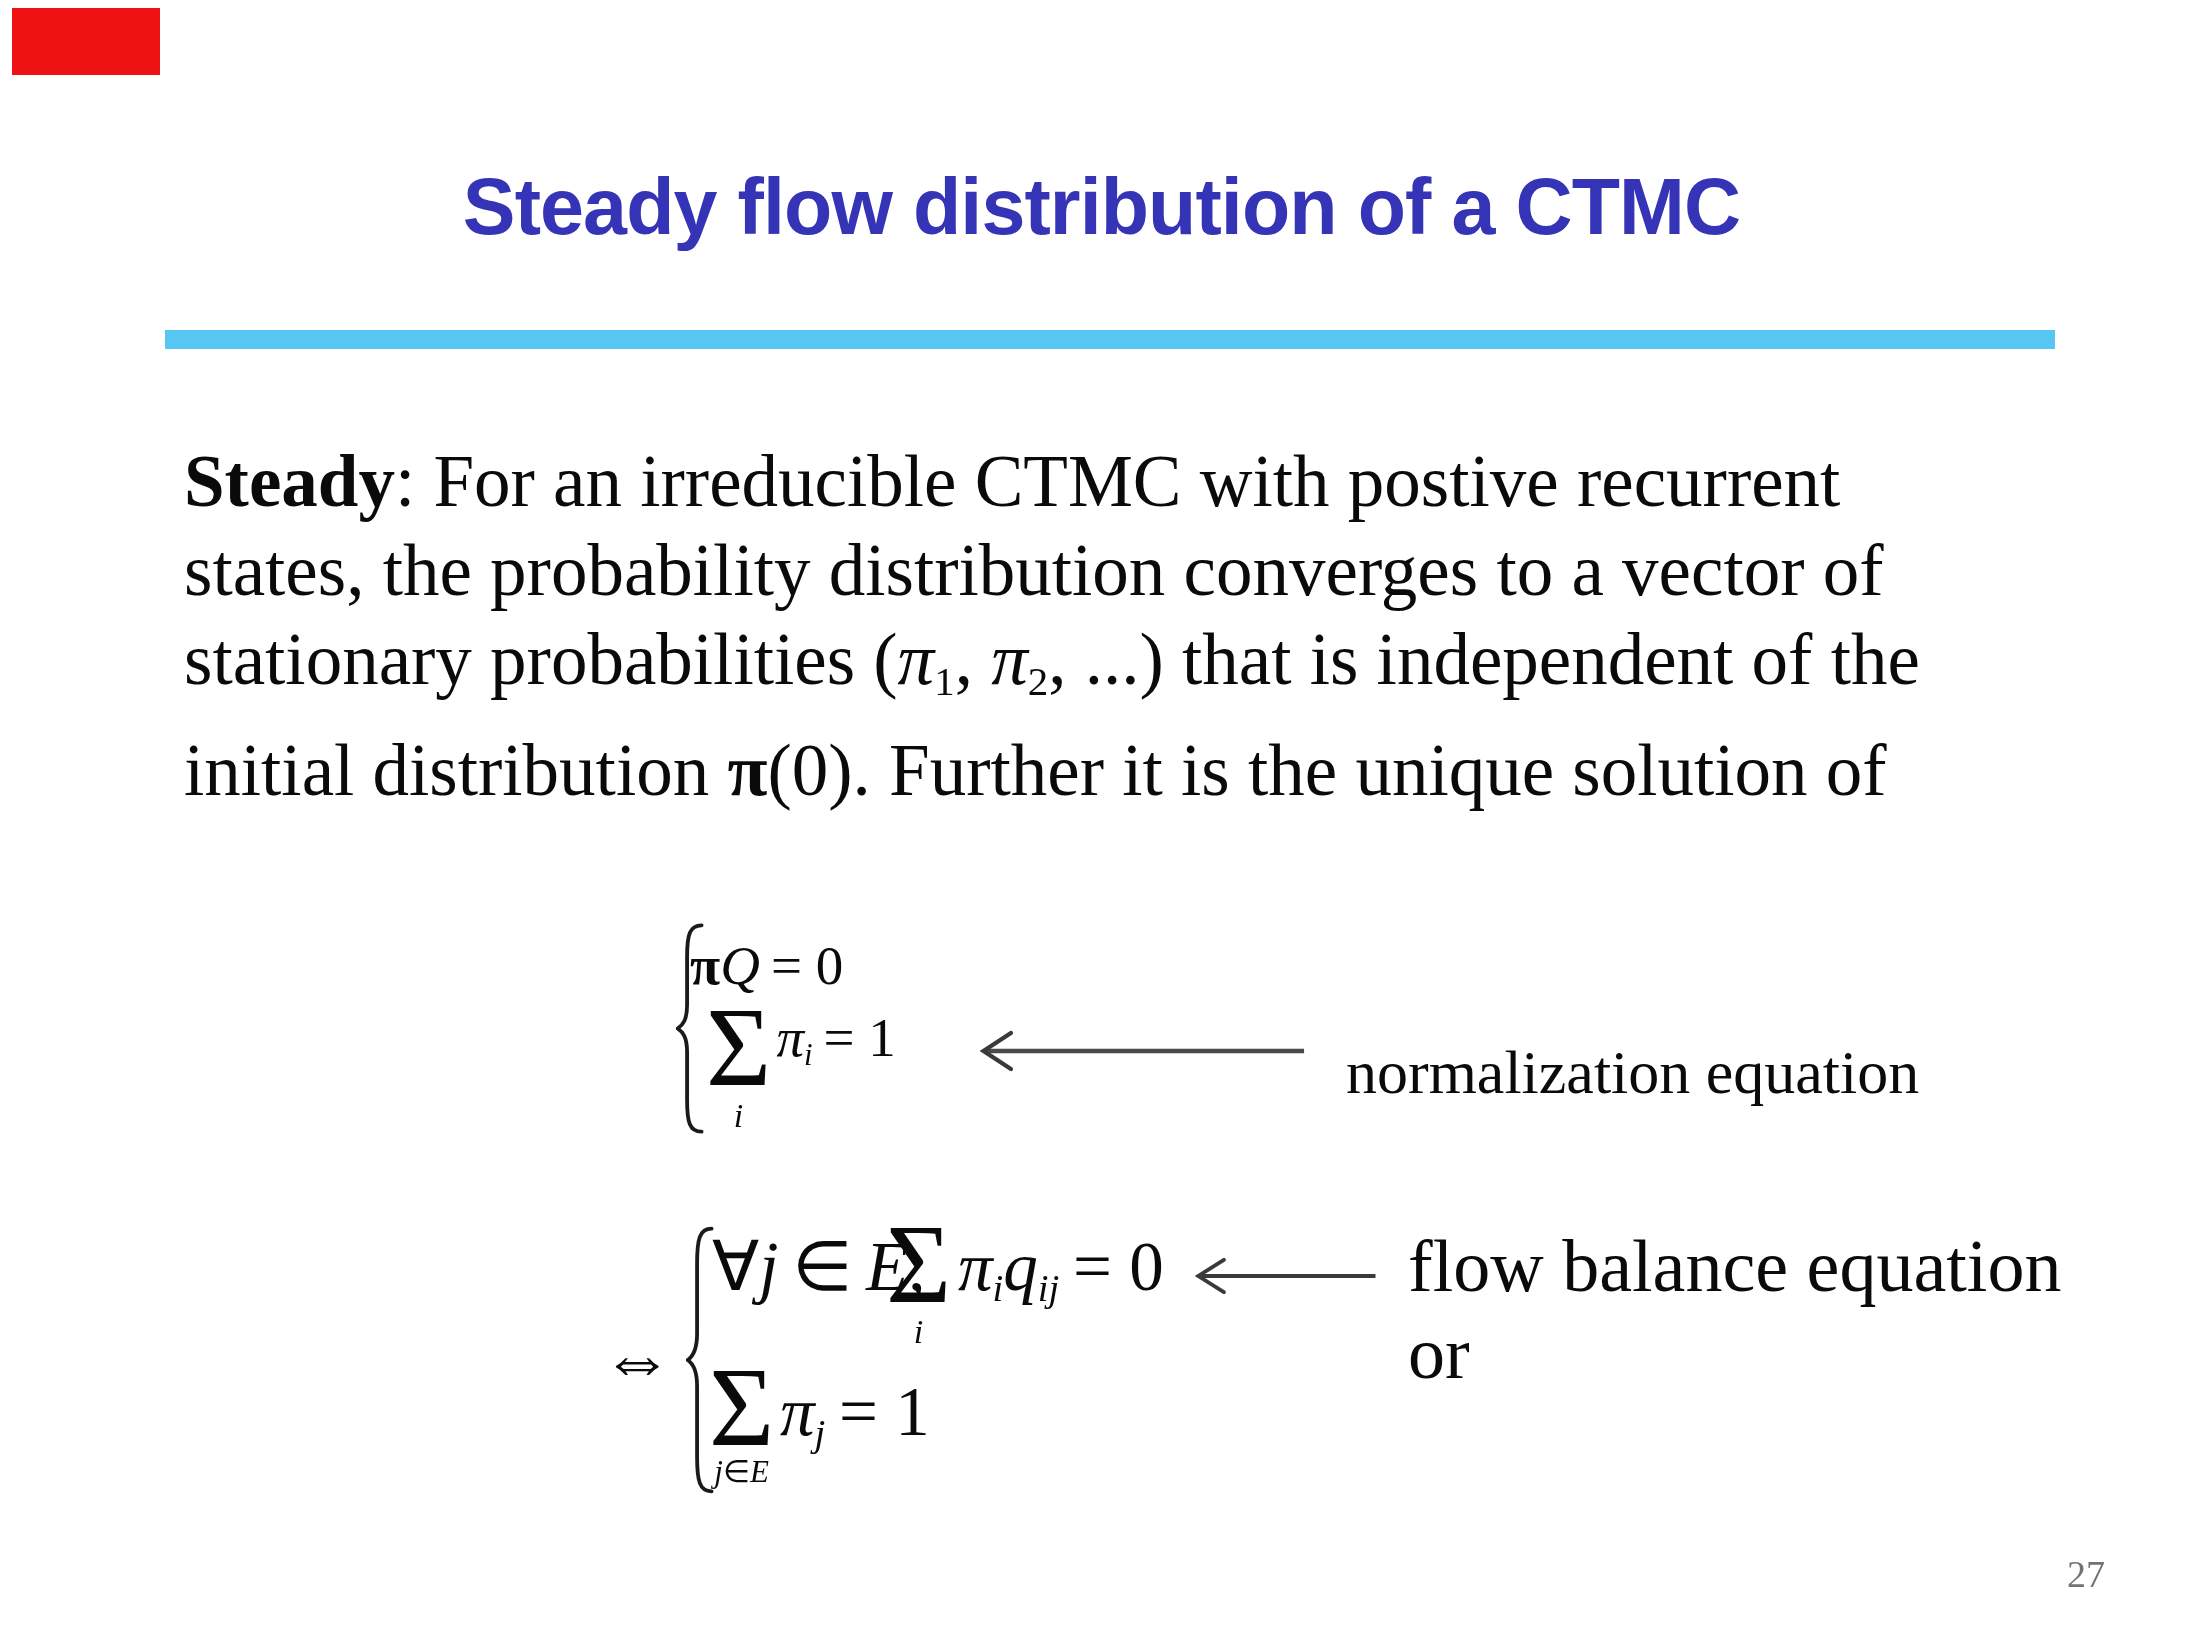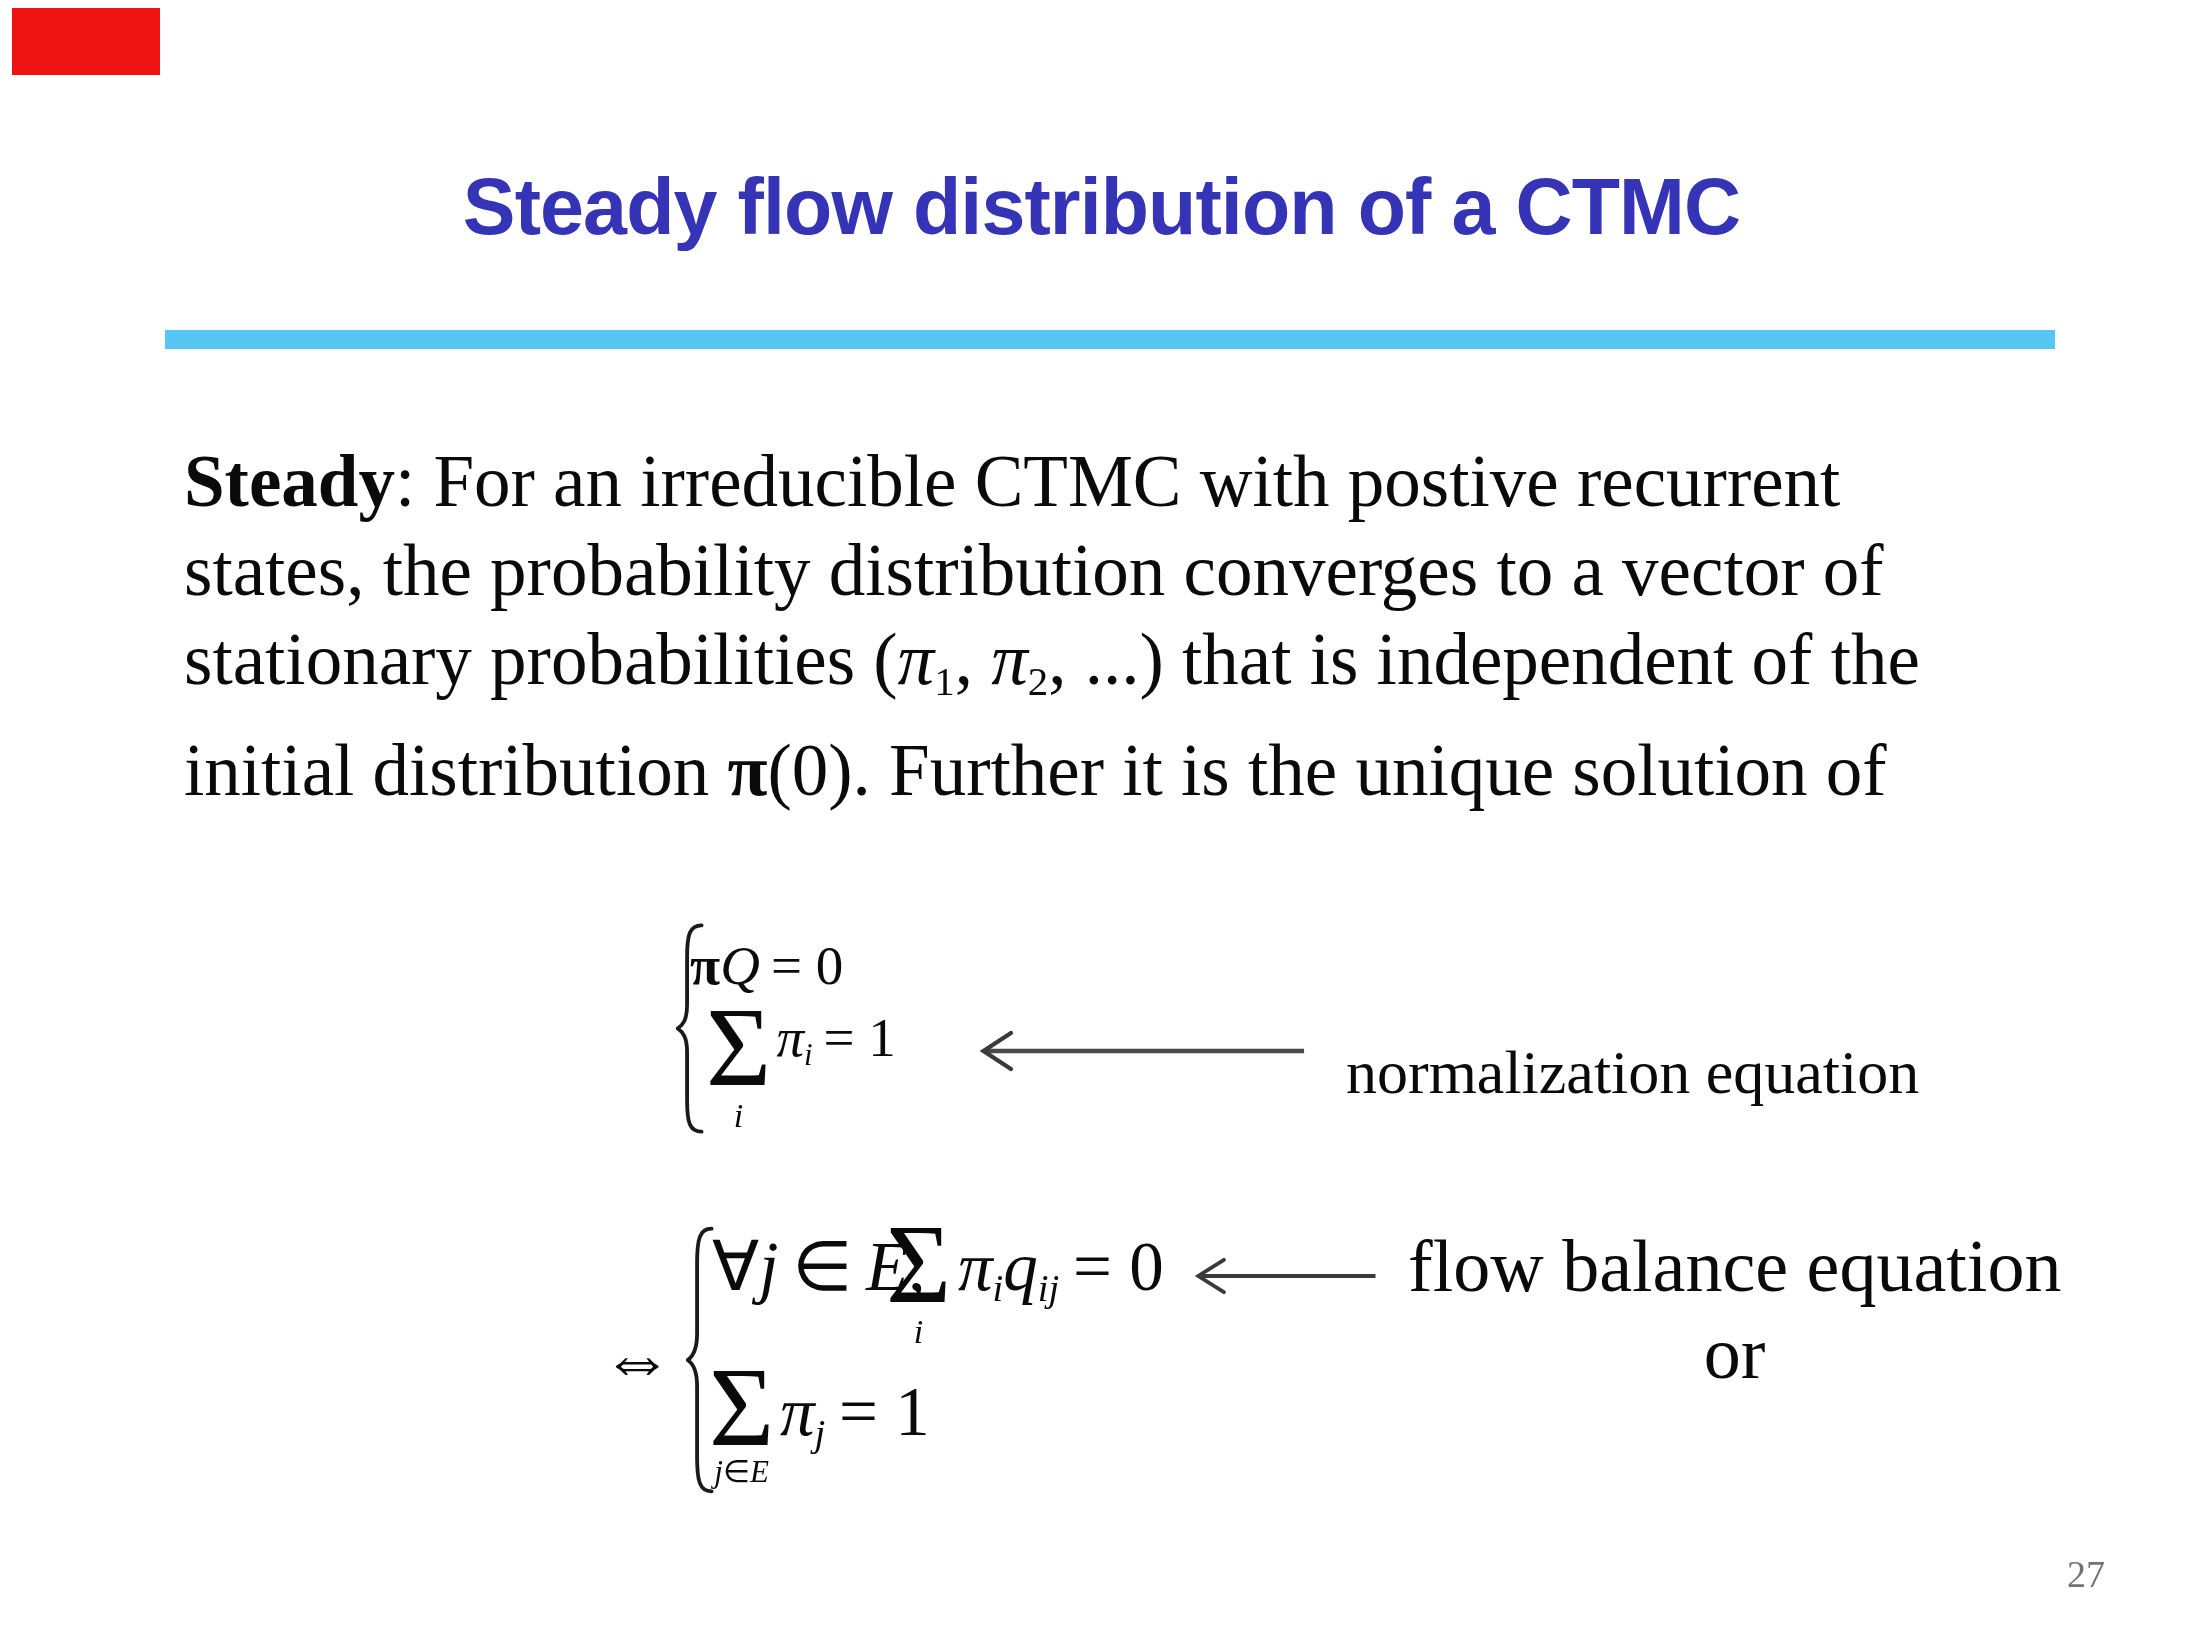--- a/index.html
+++ b/index.html
@@ -29,21 +29,21 @@
   
   .eq-text { font-size:55px; line-height:60px; white-space:nowrap; }
   .eq-text2 { font-size:69px; line-height:62px; white-space:nowrap; }
   .sp { margin-left:0.20em; }
   .spr { margin-right:0.20em; }
   .bigop { display:inline-flex; flex-direction:column; align-items:center; }
   .bigop .sym { font-size:112px; line-height:0.78; font-style:normal; }
   .bigop .limit { font-size:34px; line-height:1; font-style:italic; margin-top:6.9px; white-space:nowrap; }
   .bigop .limit .up { font-style:normal; }
   .equiv { font-size:72px; line-height:72px; }
-  .labels { font-size:74px; line-height:87px; white-space:nowrap;text-align:center; }
+  .labels { font-size:74px; line-height:87px; white-space:nowrap; }
   .norm-label { font-size:62px; line-height:69px; white-space:nowrap; }
   .page-num { font-size:38px; line-height:41px; color:#737373; }
   svg { display:block; }
 </style>
 </head>
 <body>
 
 <div class="slide">
 
   <div class="abs logo-red"></div>

